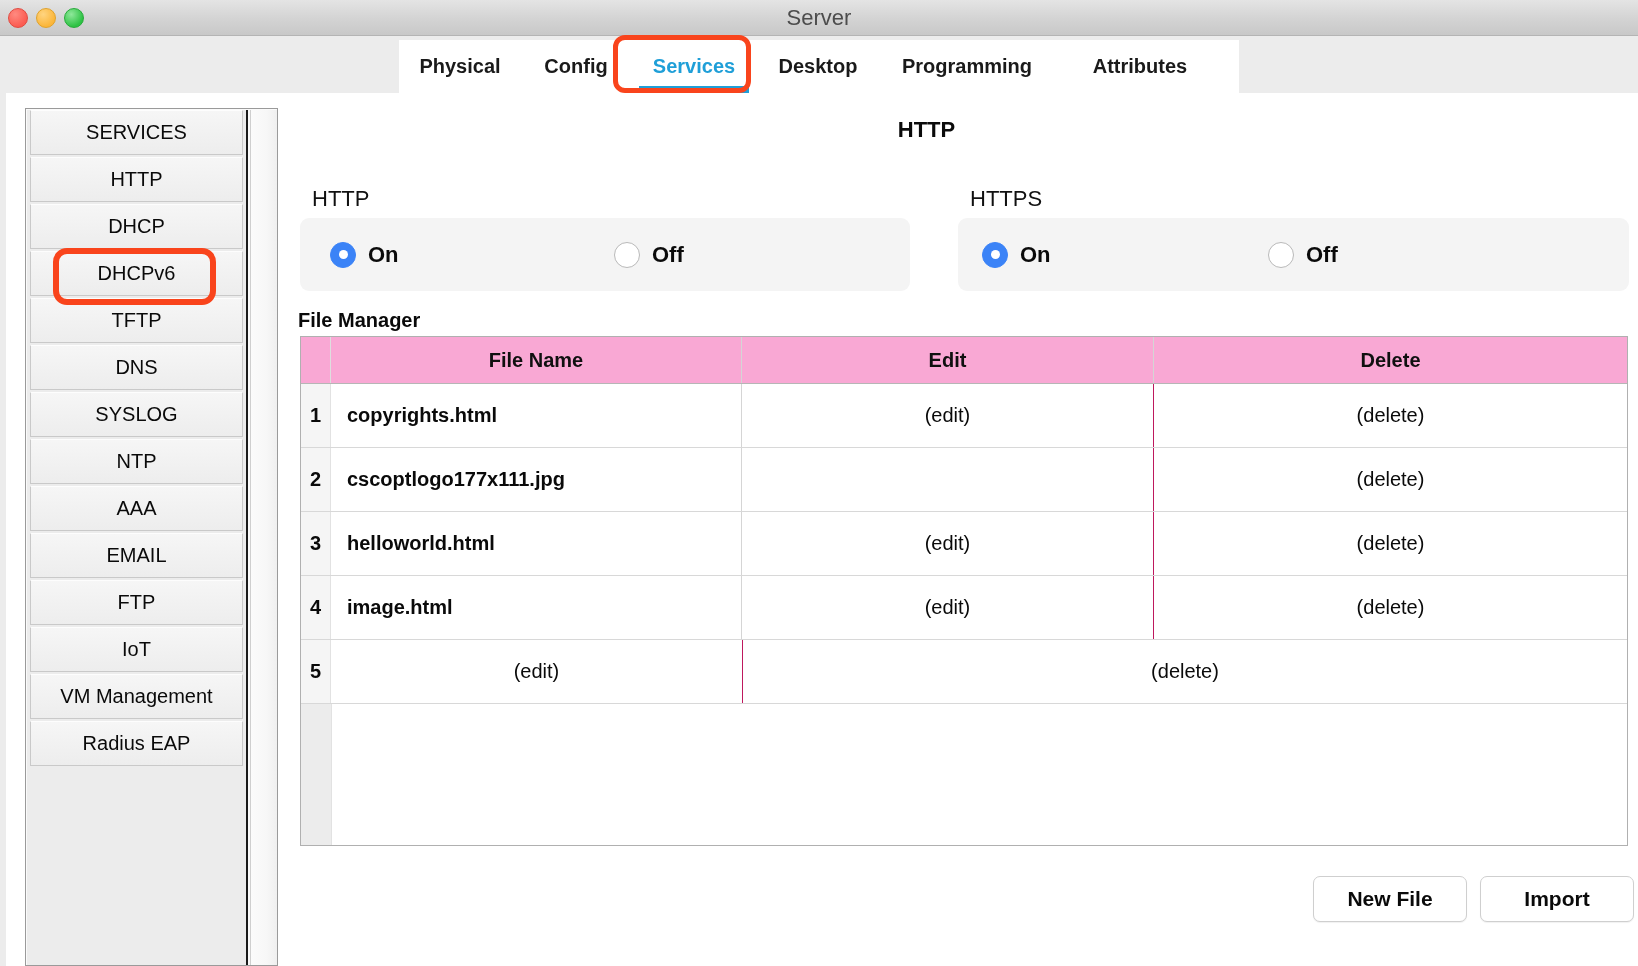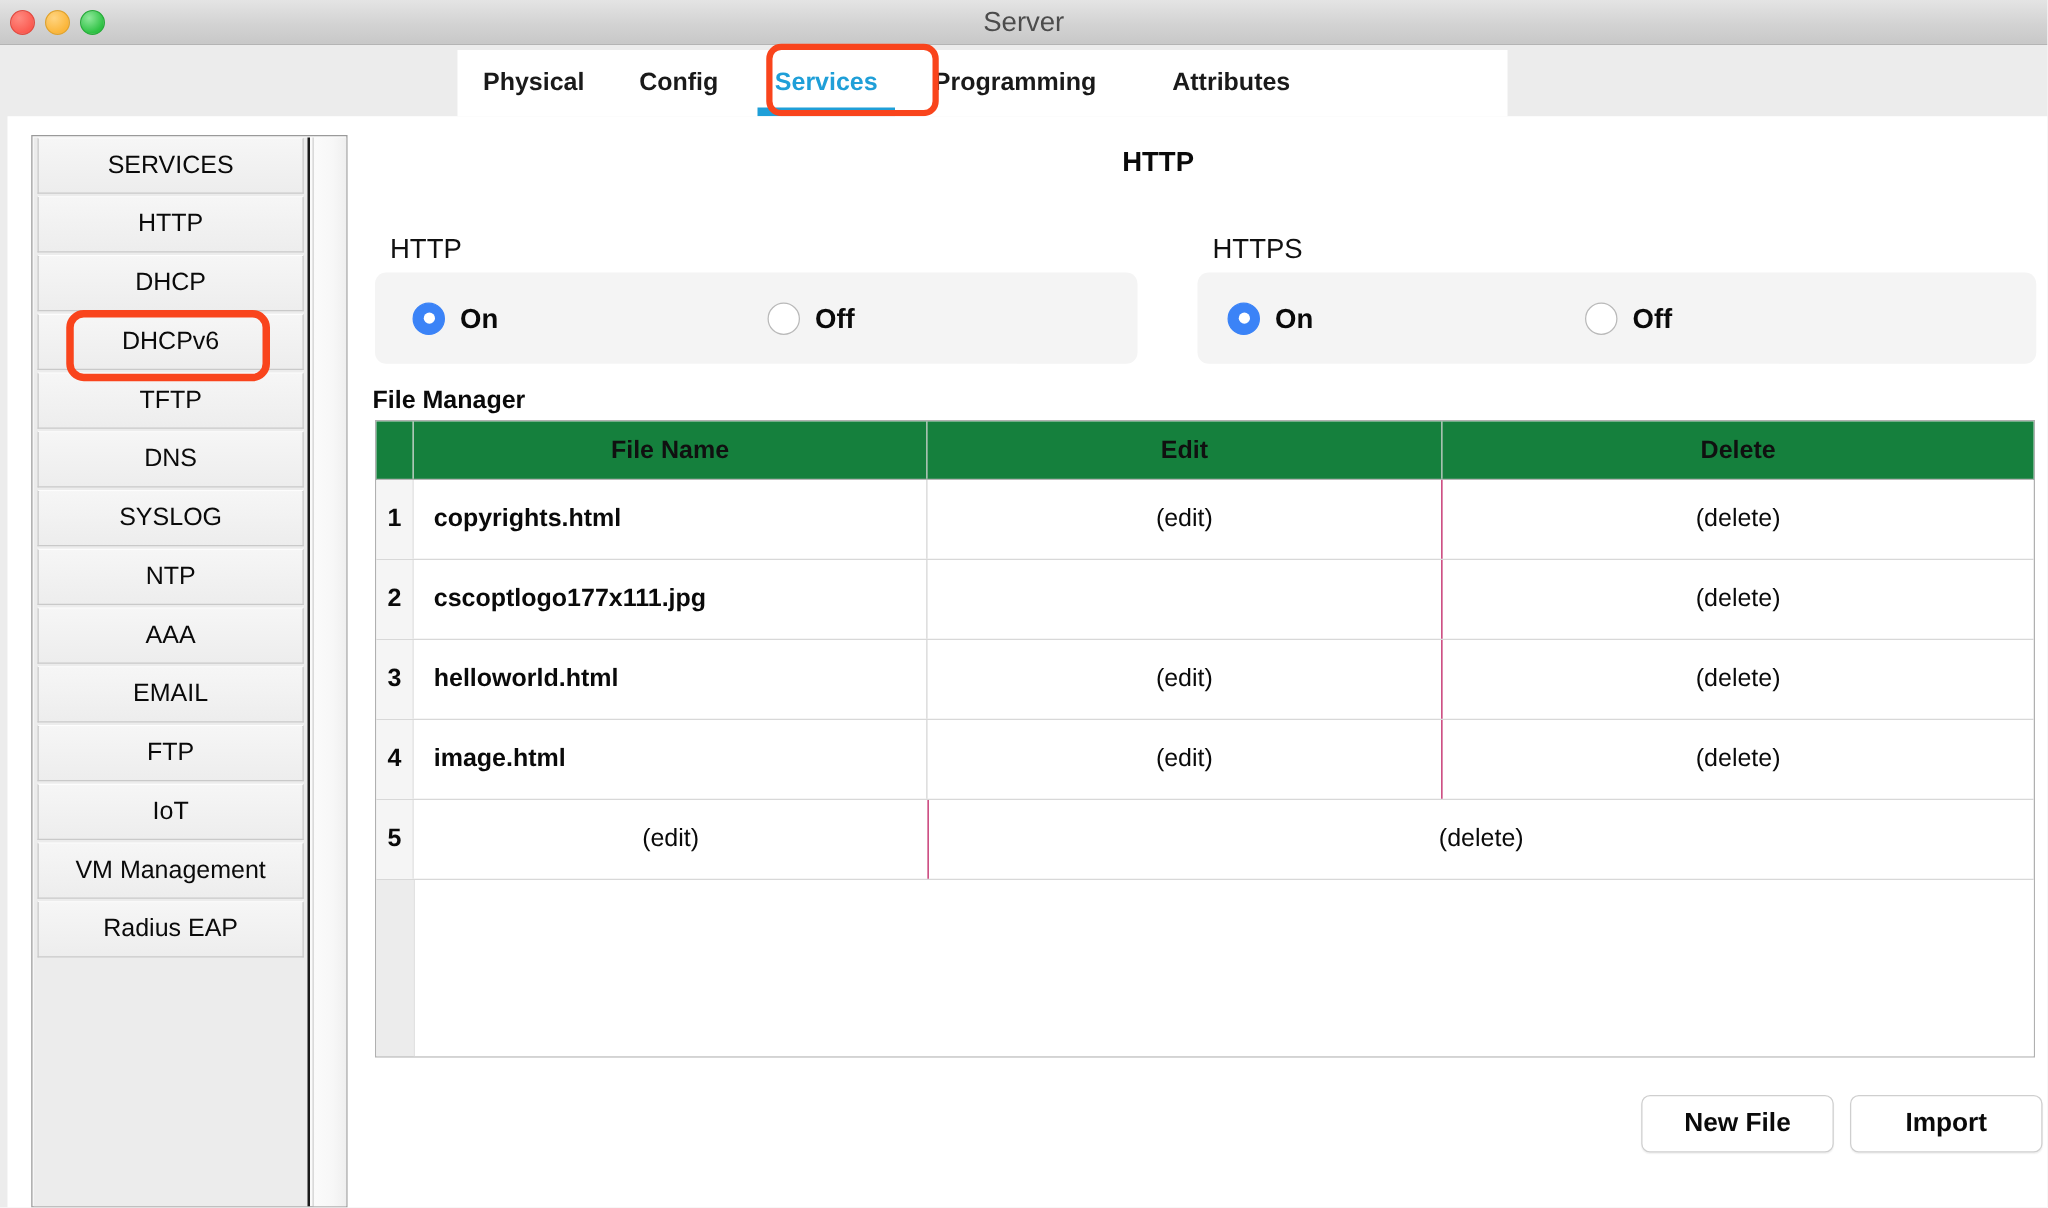--- a/index.html
+++ b/index.html
@@ -62,21 +62,21 @@
   
   #tabstrip-bg {
     position: absolute;
     left: 0; top: 36px;
     width: 1638px;
     height: 57px;
     background: #ececec;
   }
   #tabstrip {
     position: absolute;
-    left: 366px; top: 40px;
+    left: 399px; top: 40px;
     width: 840px;
     height: 53px;
     background: #ffffff;
     display: flex;
     align-items: center;
   }
   .tab {
     height: 53px;
     display: flex;
     align-items: center;
@@ -274,21 +274,21 @@
     width: 1328px;
     height: 510px;
     border: 1px solid #b0b0b0;
     box-sizing: border-box;
     background: #ffffff;
     overflow: hidden;
   }
   #fm-head {
     display: flex;
     height: 46px;
-    background: #15803d;
+    background: #f9a8d4;
     border-bottom: 1px solid #b6b6b6;
   }
   .th {
     display: flex;
     align-items: center;
     justify-content: center;
     font-size: 20px;
     font-weight: bold;
     color: #101010;
     box-sizing: border-box;
@@ -388,20 +388,21 @@
   </div>
 
   <div id="tabstrip-bg"></div>
   <div id="tabstrip">
     <div class="tab" id="tab-physical">Physical</div>
     <div class="tab" id="tab-config">Config</div>
     <div class="tab active" id="tab-services">
       <span>Services</span>
       <span class="tab-underline"></span>
     </div>
+    <div class="tab" id="tab-desktop">Desktop</div>
     <div class="tab" id="tab-programming">Programming</div>
     <div class="tab" id="tab-attributes">Attributes</div>
   </div>
   <div id="services-highlight"></div>
 
   <div id="content">
 
     <div id="sidebar-outer">
       <div id="sidebar-list">
         <div class="svc-item header">SERVICES</div>

